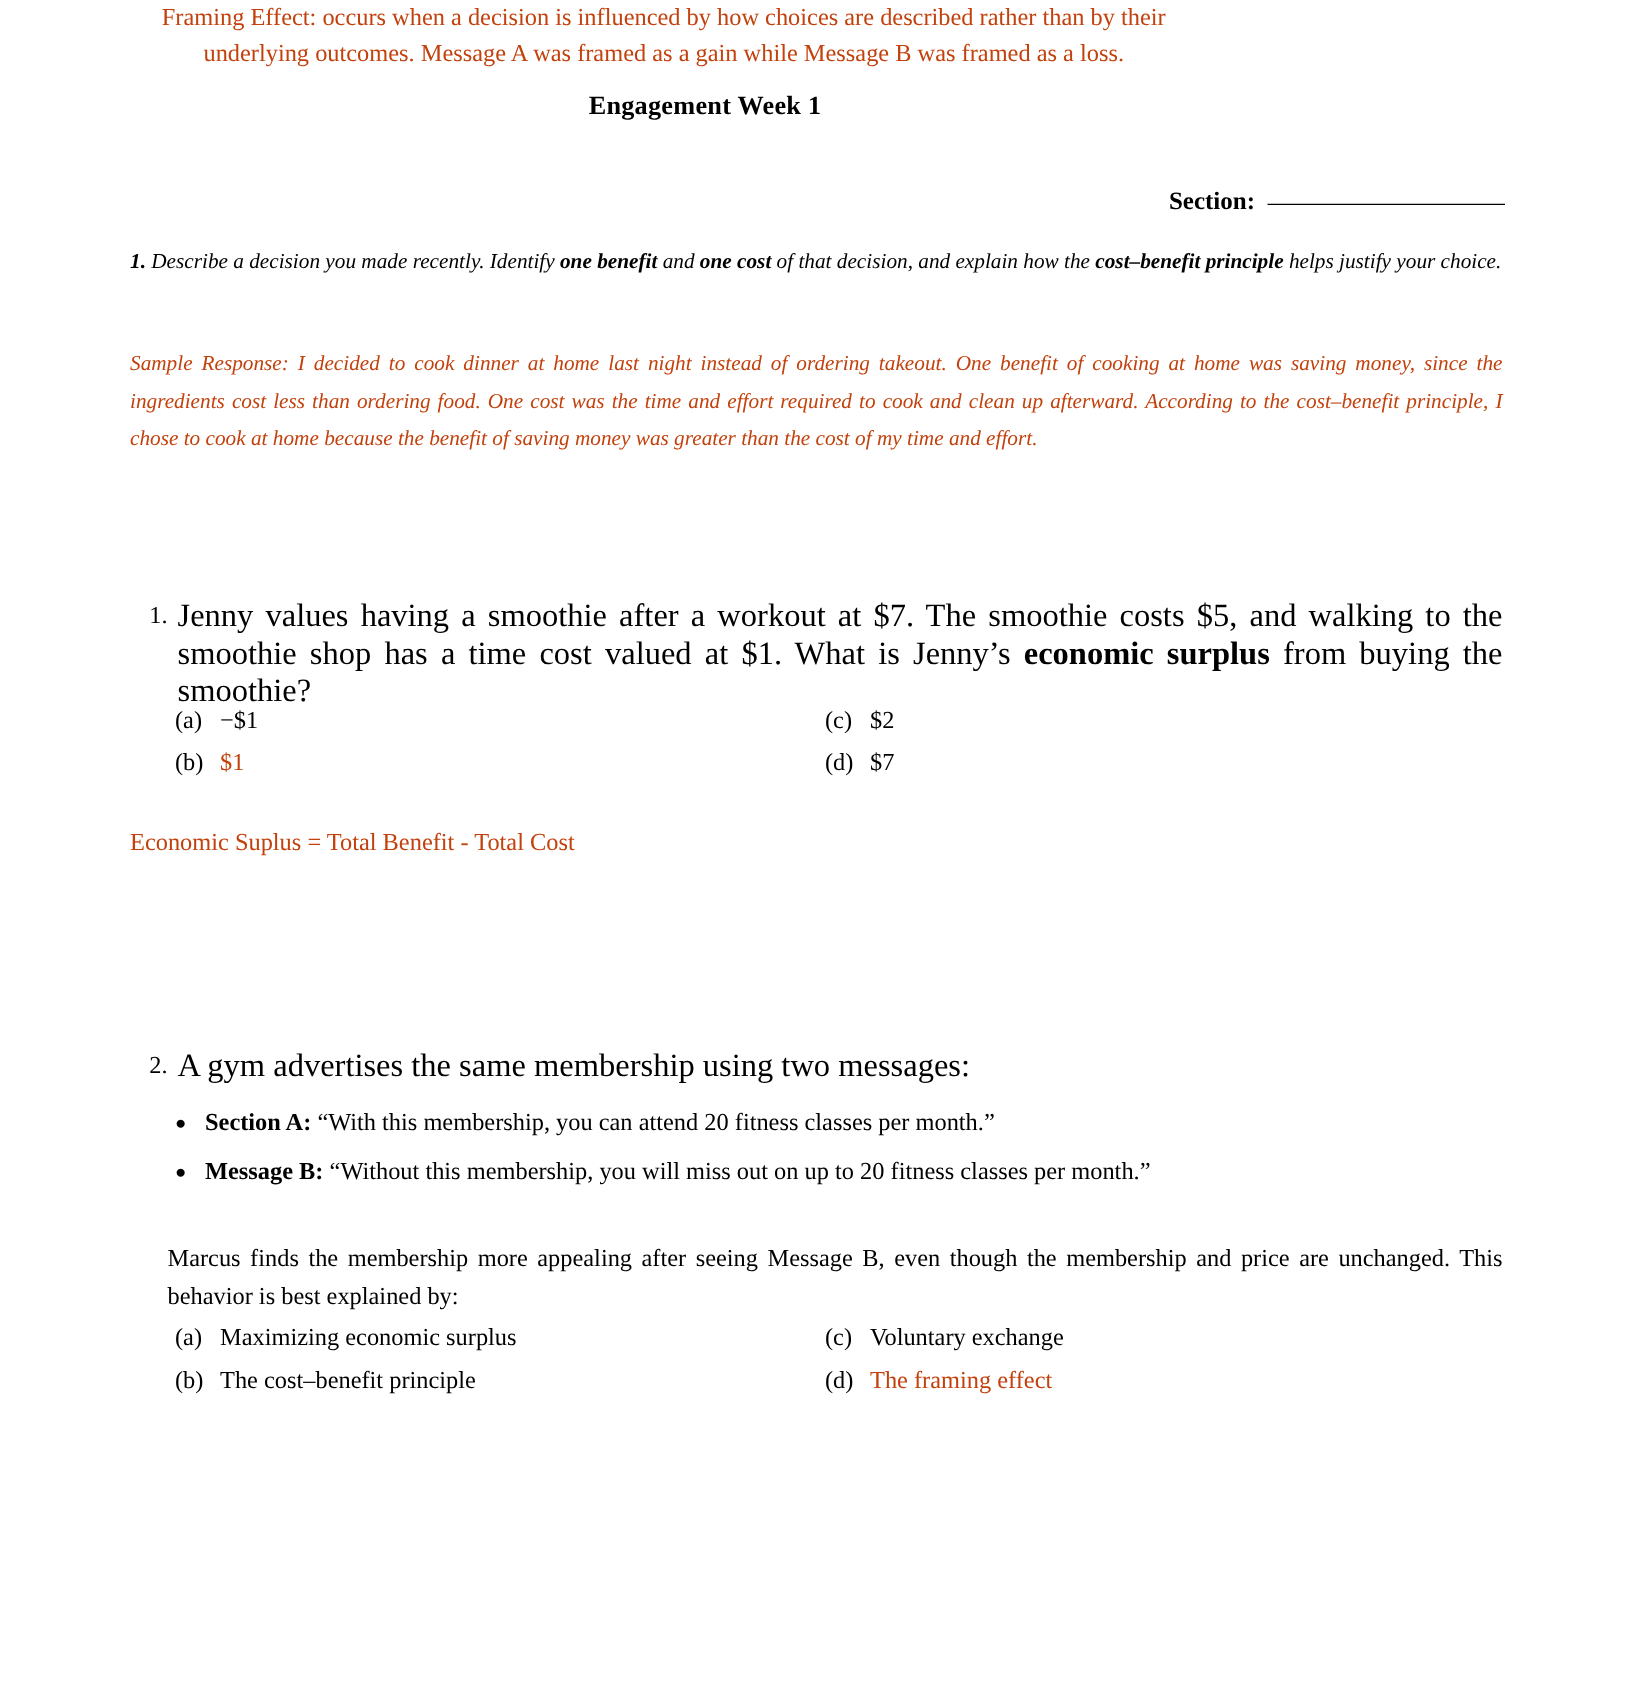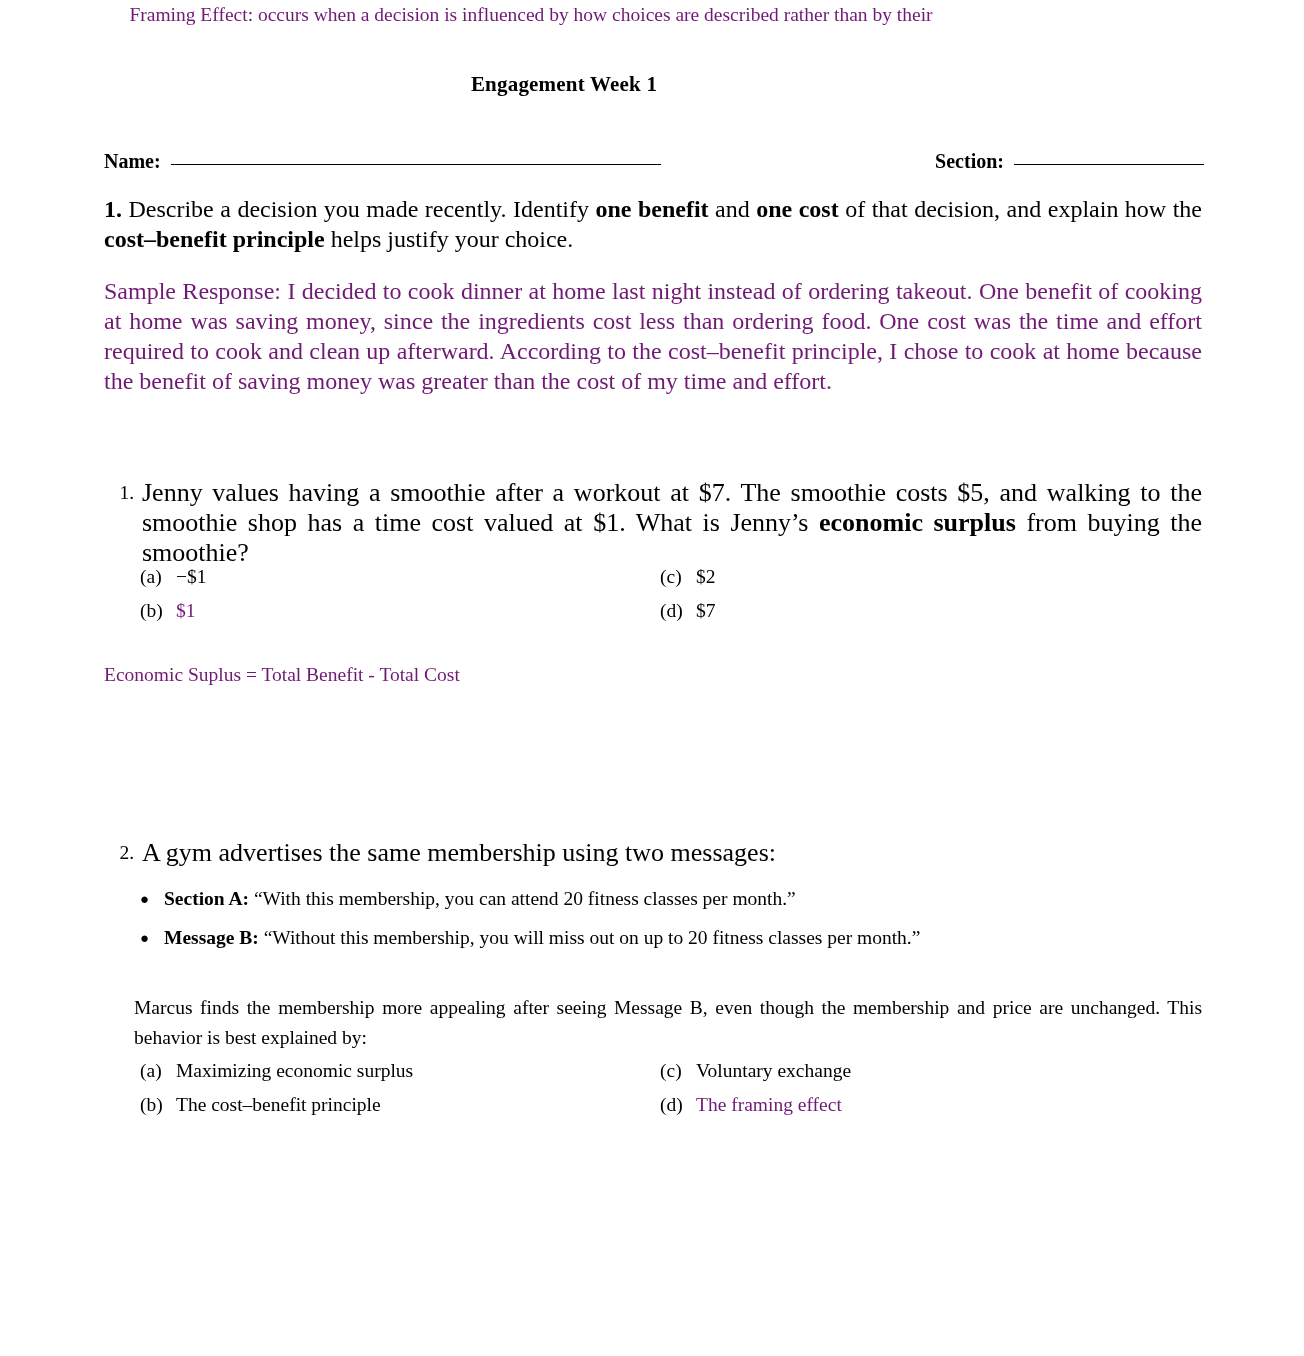--- a/index.html
+++ b/index.html
@@ -70,26 +70,27 @@
     margin-left: 10px;
     position: relative;
     top: -3px;
   }
   .rule-name { width: 490px; }
   .rule-section { width: 190px; }
 
   
   .block {
     position: absolute;
-    font-size: 24px;
+    font-size: 17px;
     line-height: 30px;
     text-align: justify;
     text-justify: inter-word;
-  }
-  .red { color: #701a75; }
+    font-style: italic;
+  }
+  .red { color: #c2410c; }
   .bold { font-weight: bold; }
 
   
   #q0-prompt {
     left: 104px;
     top: 194px;
     width: 1098px;
   }
 
   
@@ -202,24 +203,20 @@
   }
 </style>
 </head>
 <body>
 
 <div class="page">
 
   <div class="doc-title">Engagement Week 1</div>
 
   <div class="idrow">
-    <div class="name-group">
-      <span class="lbl">Name:</span>
-      <span class="rule rule-name"></span>
-    </div>
     <div class="section-group">
       <span class="lbl">Section:</span>
       <span class="rule rule-section"></span>
     </div>
   </div>
 
   <div class="block" id="q0-prompt">
     <span class="bold">1.</span>
     <span>Describe a decision you made recently. Identify </span><span class="bold">one benefit</span><span> and </span><span class="bold">one cost</span><span> of that decision, and explain how the </span><span class="bold">cost–benefit principle</span><span> helps justify your choice.</span>
   </div>
@@ -296,15 +293,16 @@
       </div>
       <div class="choice">
         <span class="choice-label">(d)</span>
         <span class="choice-text red">The framing effect</span>
       </div>
     </div>
   </div>
 
   <div class="red" id="q2-solution">
     <div>Framing Effect: occurs when a decision is influenced by how choices are described rather than by their</div>
+    <div>underlying outcomes. Message A was framed as a gain while Message B was framed as a loss.</div>
   </div>
 
 </div>
 
 </body></html>

